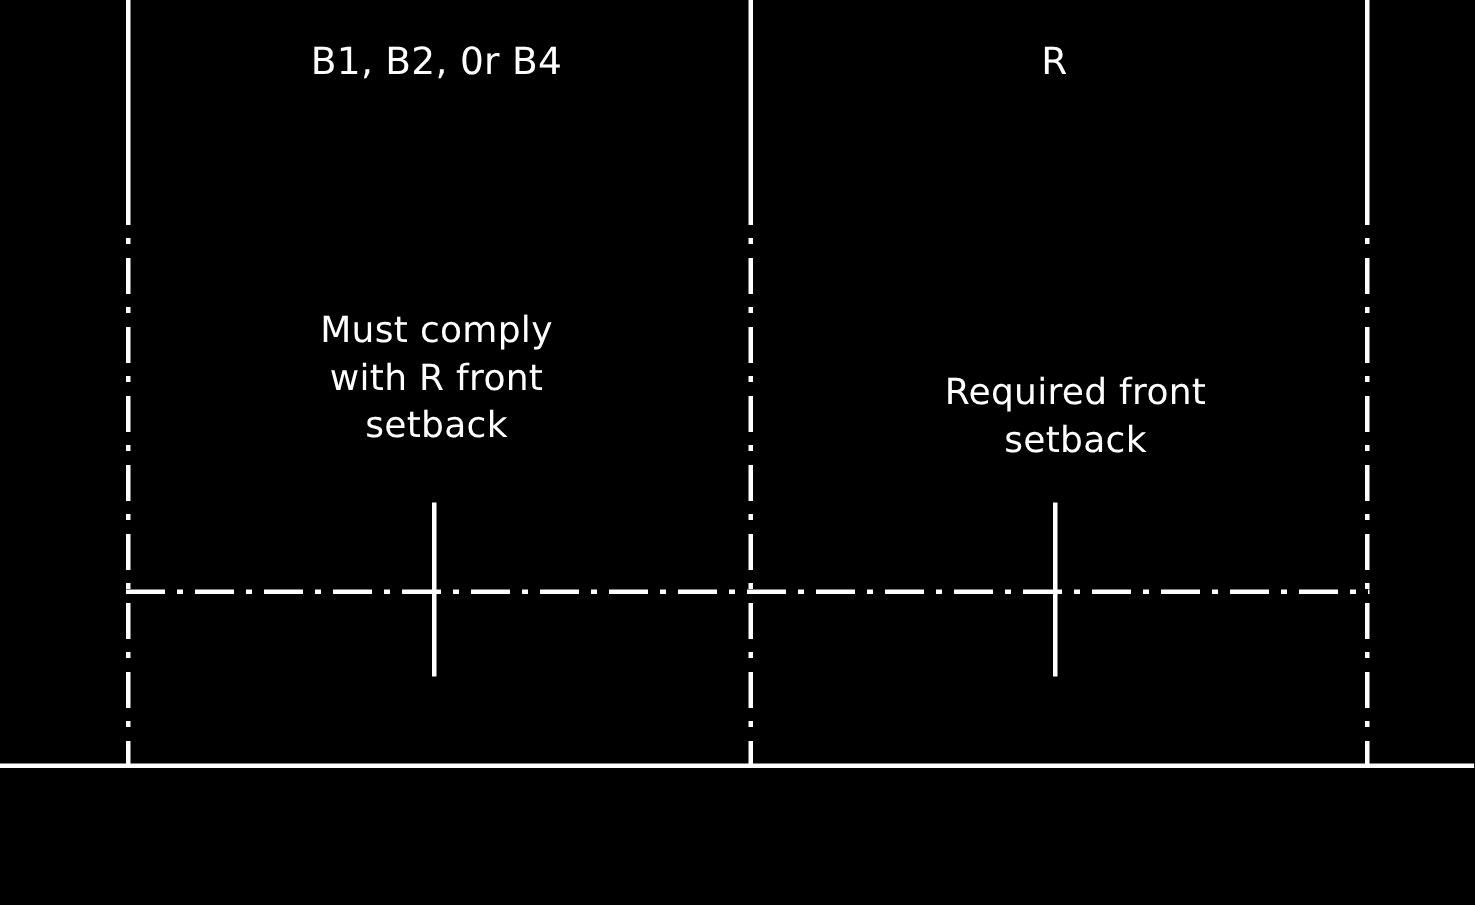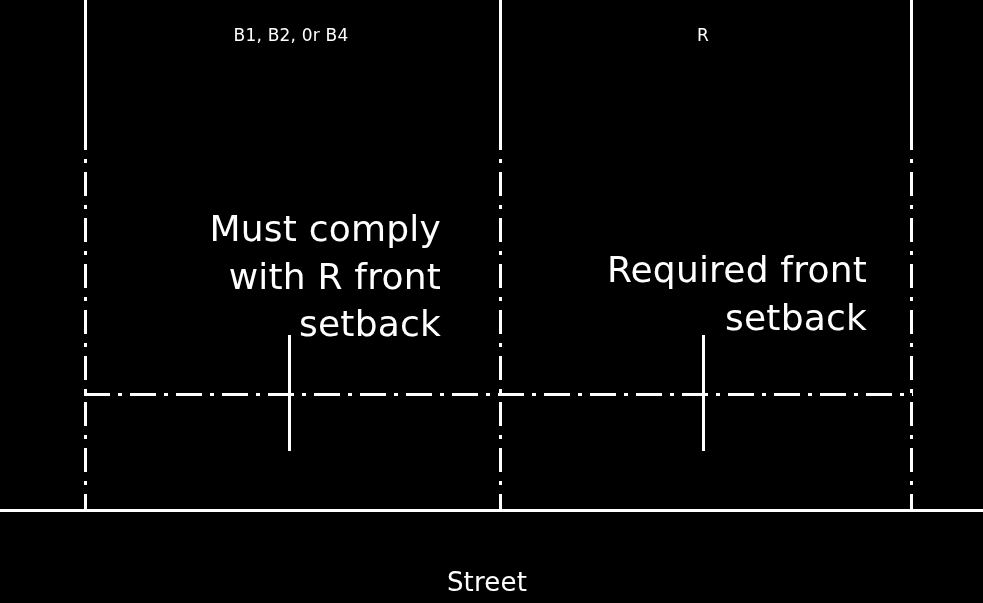--- a/index.html
+++ b/index.html
@@ -71,25 +71,24 @@
   
   .label {
     position: absolute;
     color: #ffffff;
     text-align: center;
     line-height: 1.32;
     white-space: pre-line;
     letter-spacing: 0.2px;
   }
   .label-zone {
-    font-size: 17px;
+    font-size: 25px;
   }
   .label-note {
-    font-size: 36px;
-    text-align: right;
+    font-size: 24px;
   }
   .label-street {
     font-size: 26px;
   }
 </style>
 </head>
 <body>
 
 <div id="diagram">
 
@@ -116,15 +115,14 @@
 
   <div class="label label-zone" style="left:553px; top:24px; width:300px;">R</div>
 
   <div class="label label-note" style="left:141px; top:205px; width:300px;">Must comply
 with R front
 setback</div>
 
   <div class="label label-note" style="left:567px; top:246px; width:300px;">Required front
 setback</div>
 
-  <div class="label label-street" style="left:337px; top:565px; width:300px;">Street</div>
 
 </div>
 
 </body></html>

